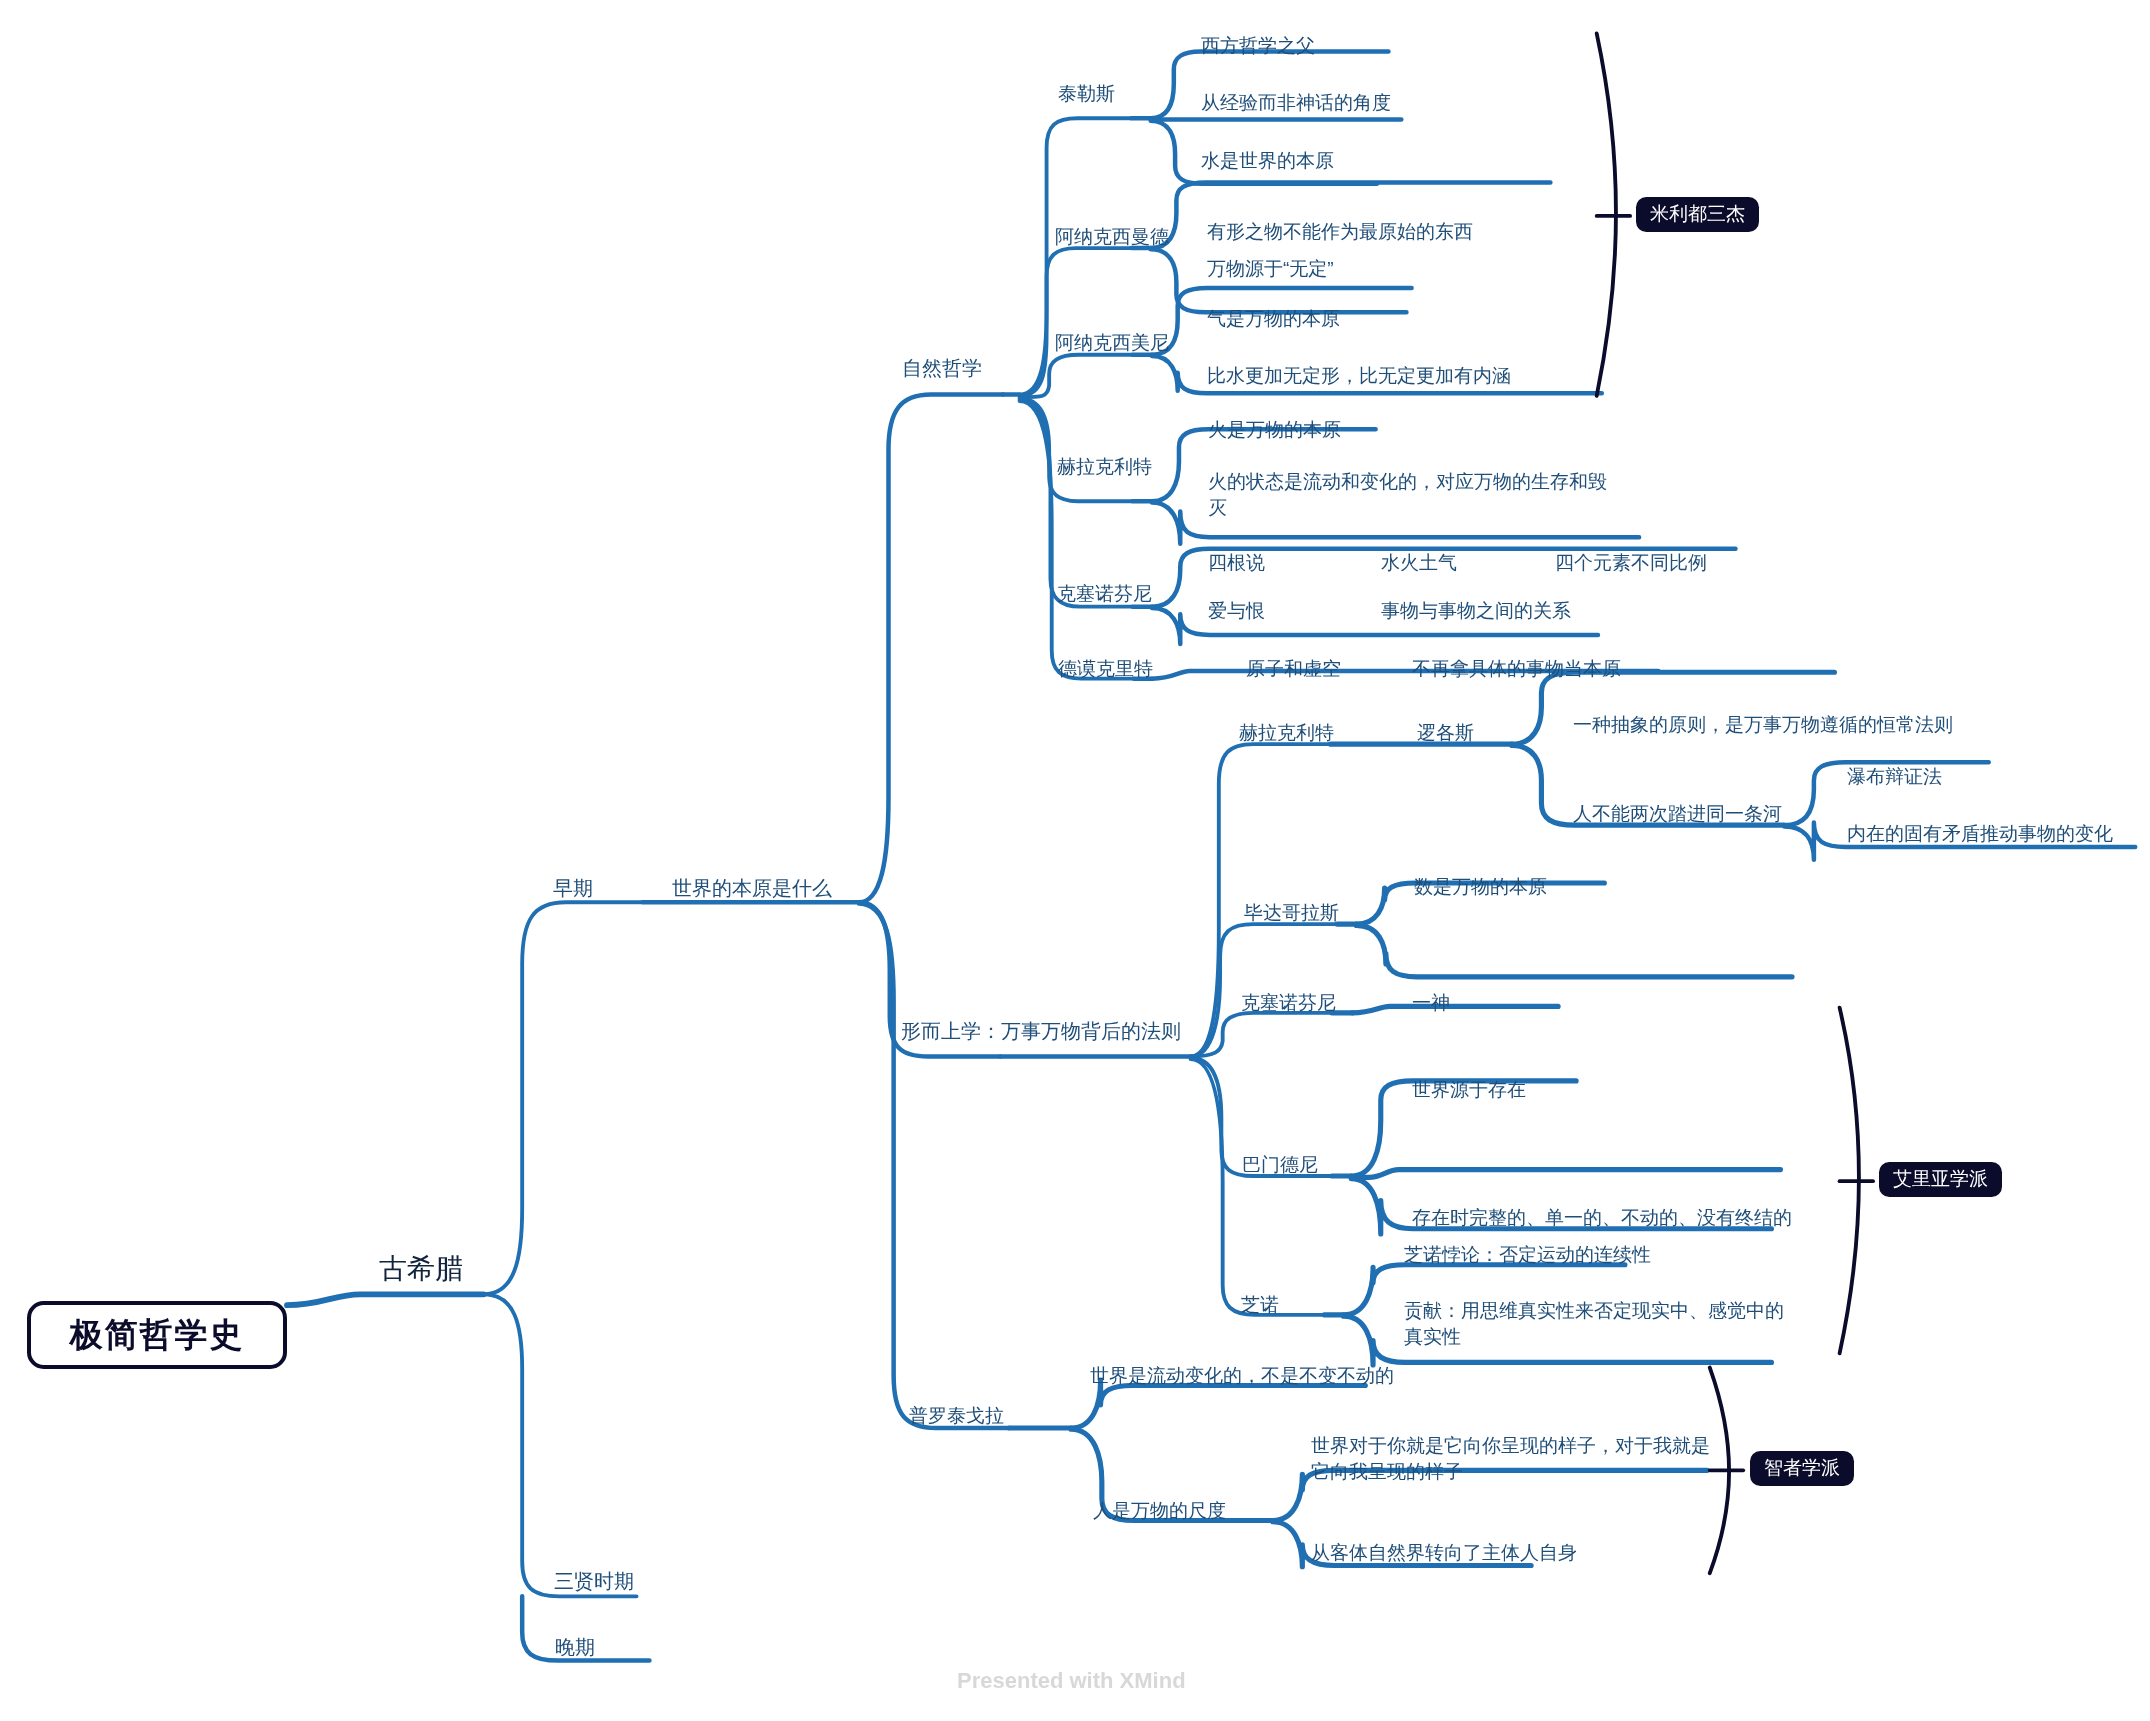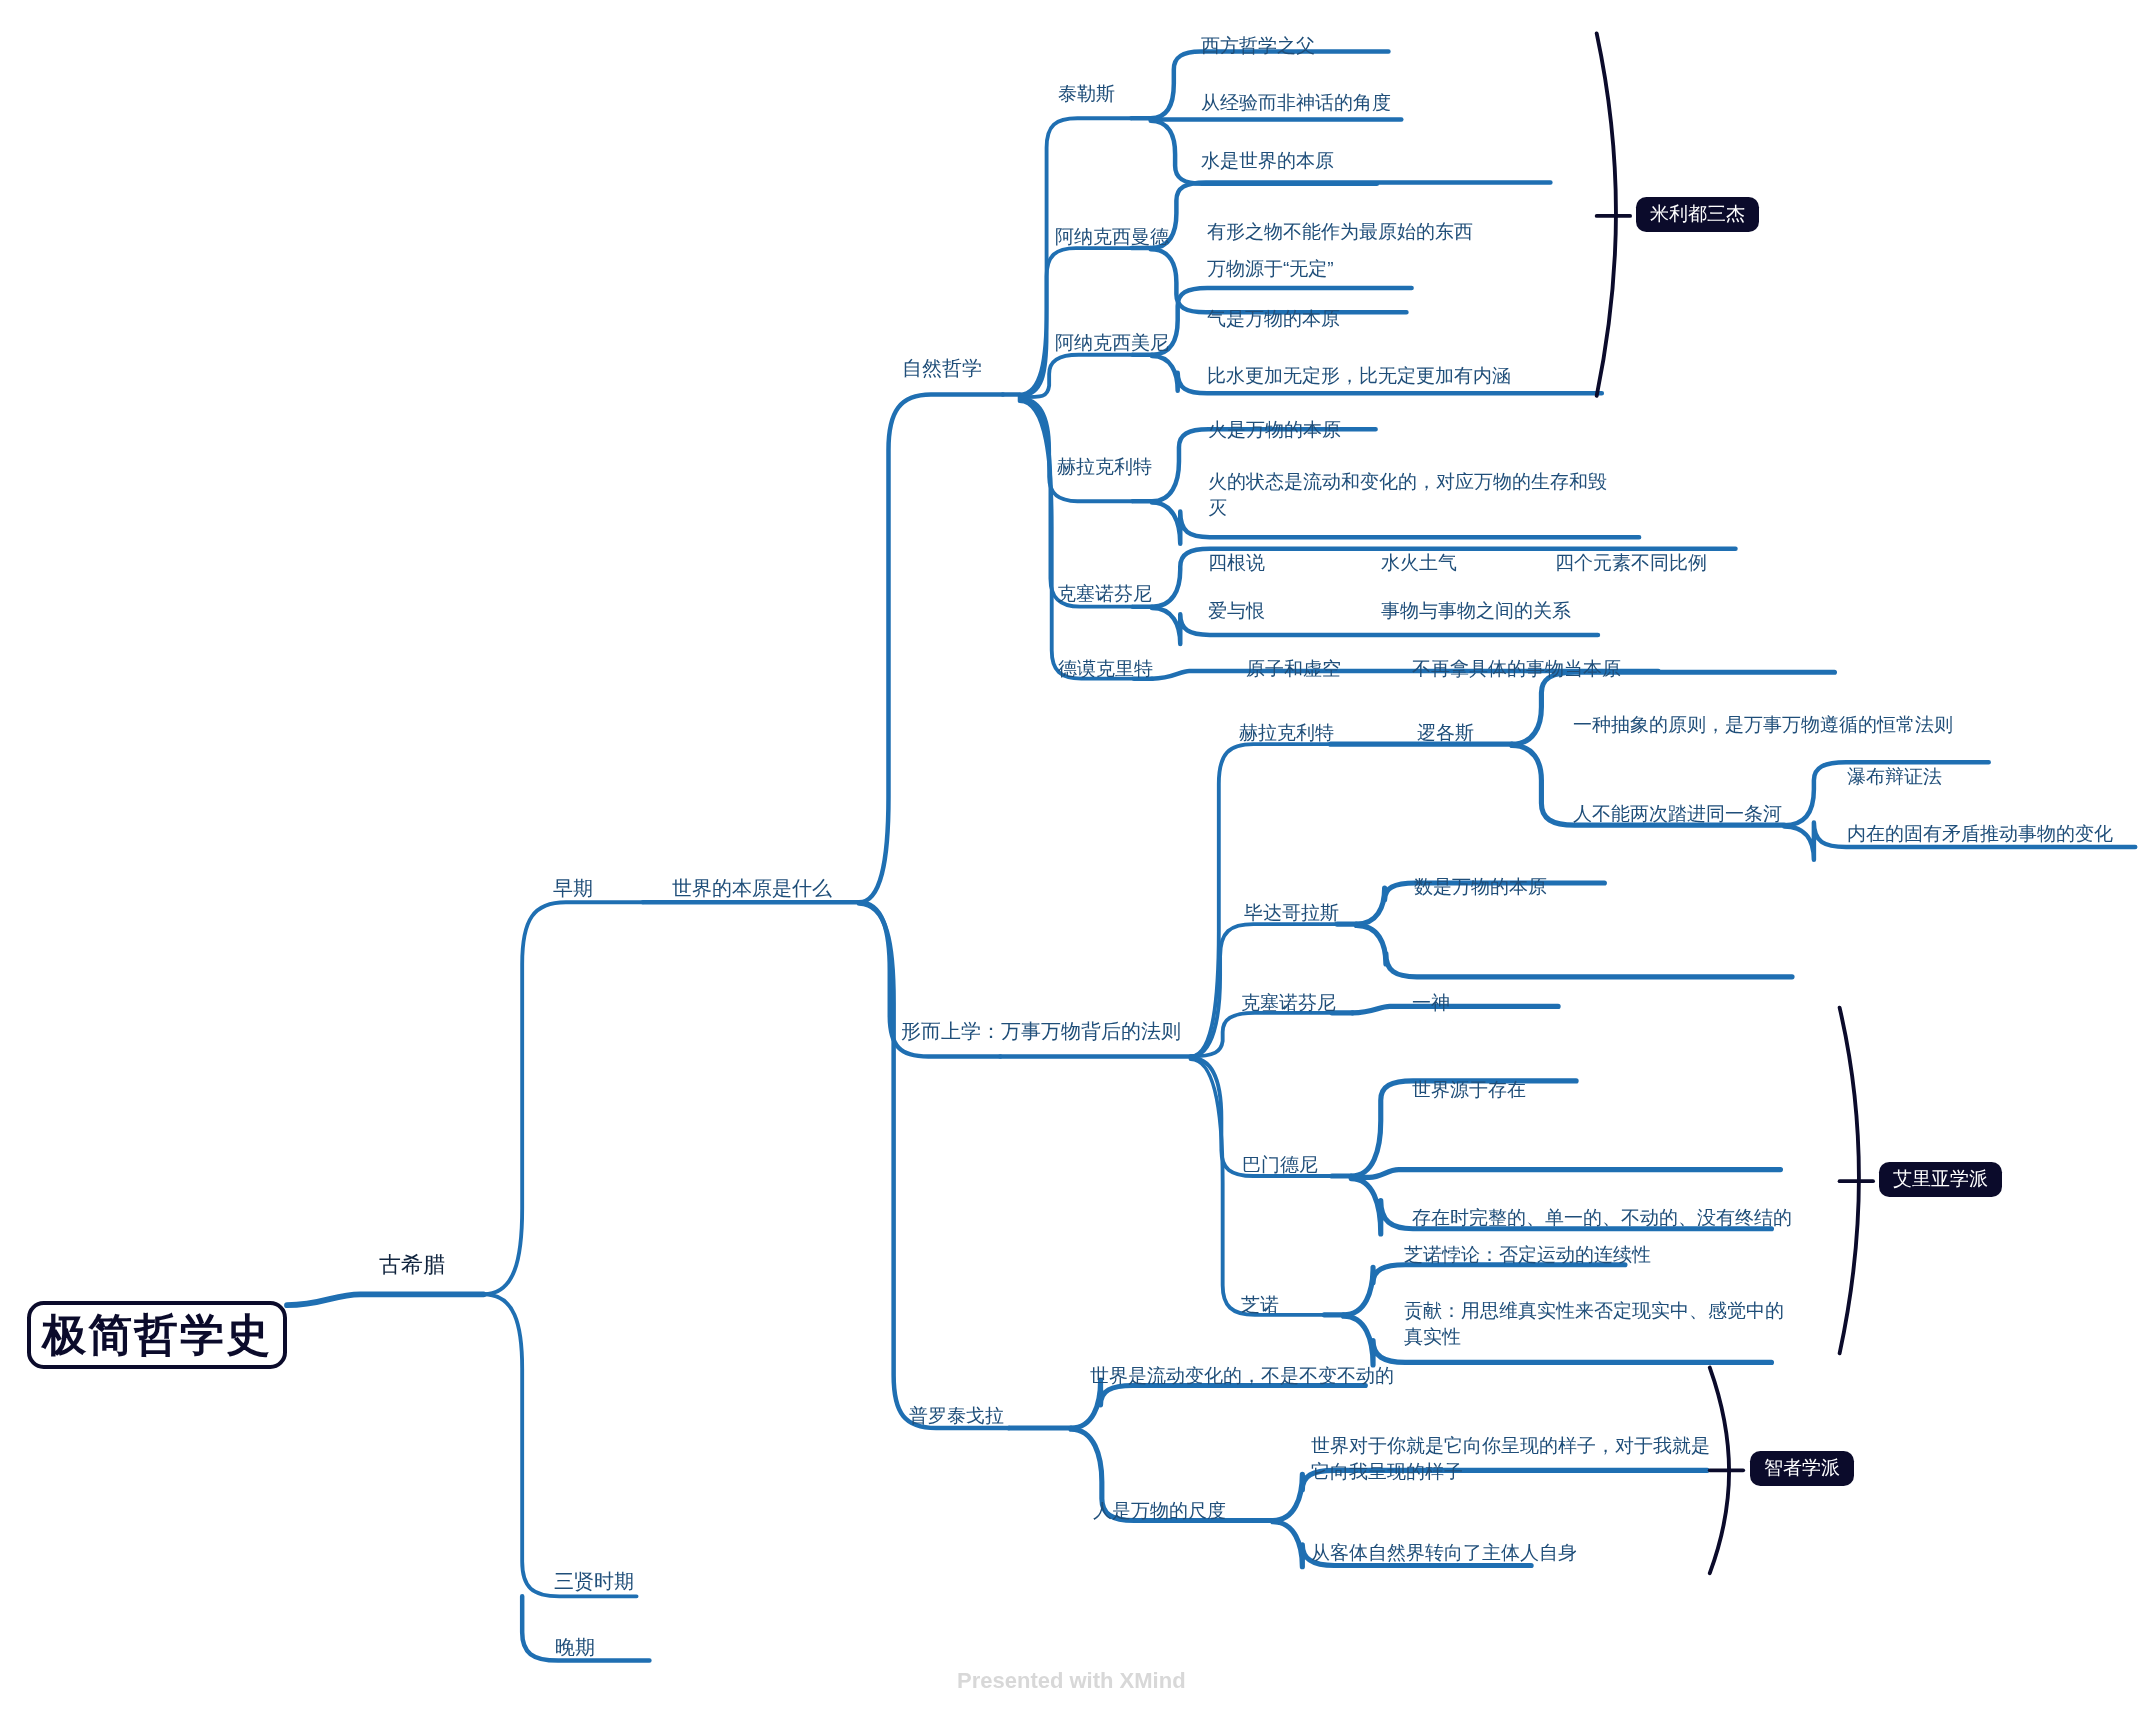--- a/index.html
+++ b/index.html
@@ -1,28 +1,28 @@
 <!DOCTYPE html>
 <html style="font-size:10.3px"><head>
 <meta charset="utf-8">
 <style>
   html,body{margin:0;padding:0;background:#ffffff;}
   body{font-family:"Liberation Sans","DejaVu Sans",sans-serif;}
   #stage{position:relative;width:2151px;height:1721px;background:#fff;overflow:hidden;}
   #wires{position:absolute;left:0;top:0;width:2151px;height:1721px;pointer-events:none;}
 
   .node{position:absolute;white-space:pre;color:#1F4E79;font-size:19px;line-height:1.38;}
-  .node.lvl1{font-size:22px;color:#10243E;}
+  .node.lvl1{font-size:28px;color:#10243E;}
   .node.lvl2{font-size:20px;}
   .node.wrap{white-space:normal;}
 
   .root{position:absolute;left:27px;top:1301px;width:260px;height:68px;
         border:4.5px solid #0B0B2B;border-radius:16.7px;background:#fff;
         display:flex;align-items:center;justify-content:center;box-sizing:border-box;}
-  .root span{font-size:44px;font-weight:bold;color:#0B0B2B;letter-spacing:1.9px;}
+  .root span{font-size:33px;font-weight:bold;color:#0B0B2B;letter-spacing:1.9px;}
 
   .badge{position:absolute;background:#0B0B2B;color:#ffffff;border-radius:10.3px;
          padding:6.4px 14px;font-size:19px;white-space:nowrap;line-height:1.15;}
 
   .wm{position:absolute;left:957px;top:1668px;color:#d8d8d8;font-size:22px;font-weight:bold;}
 </style>
 </head>
 <body>
 
 <div id="stage">

